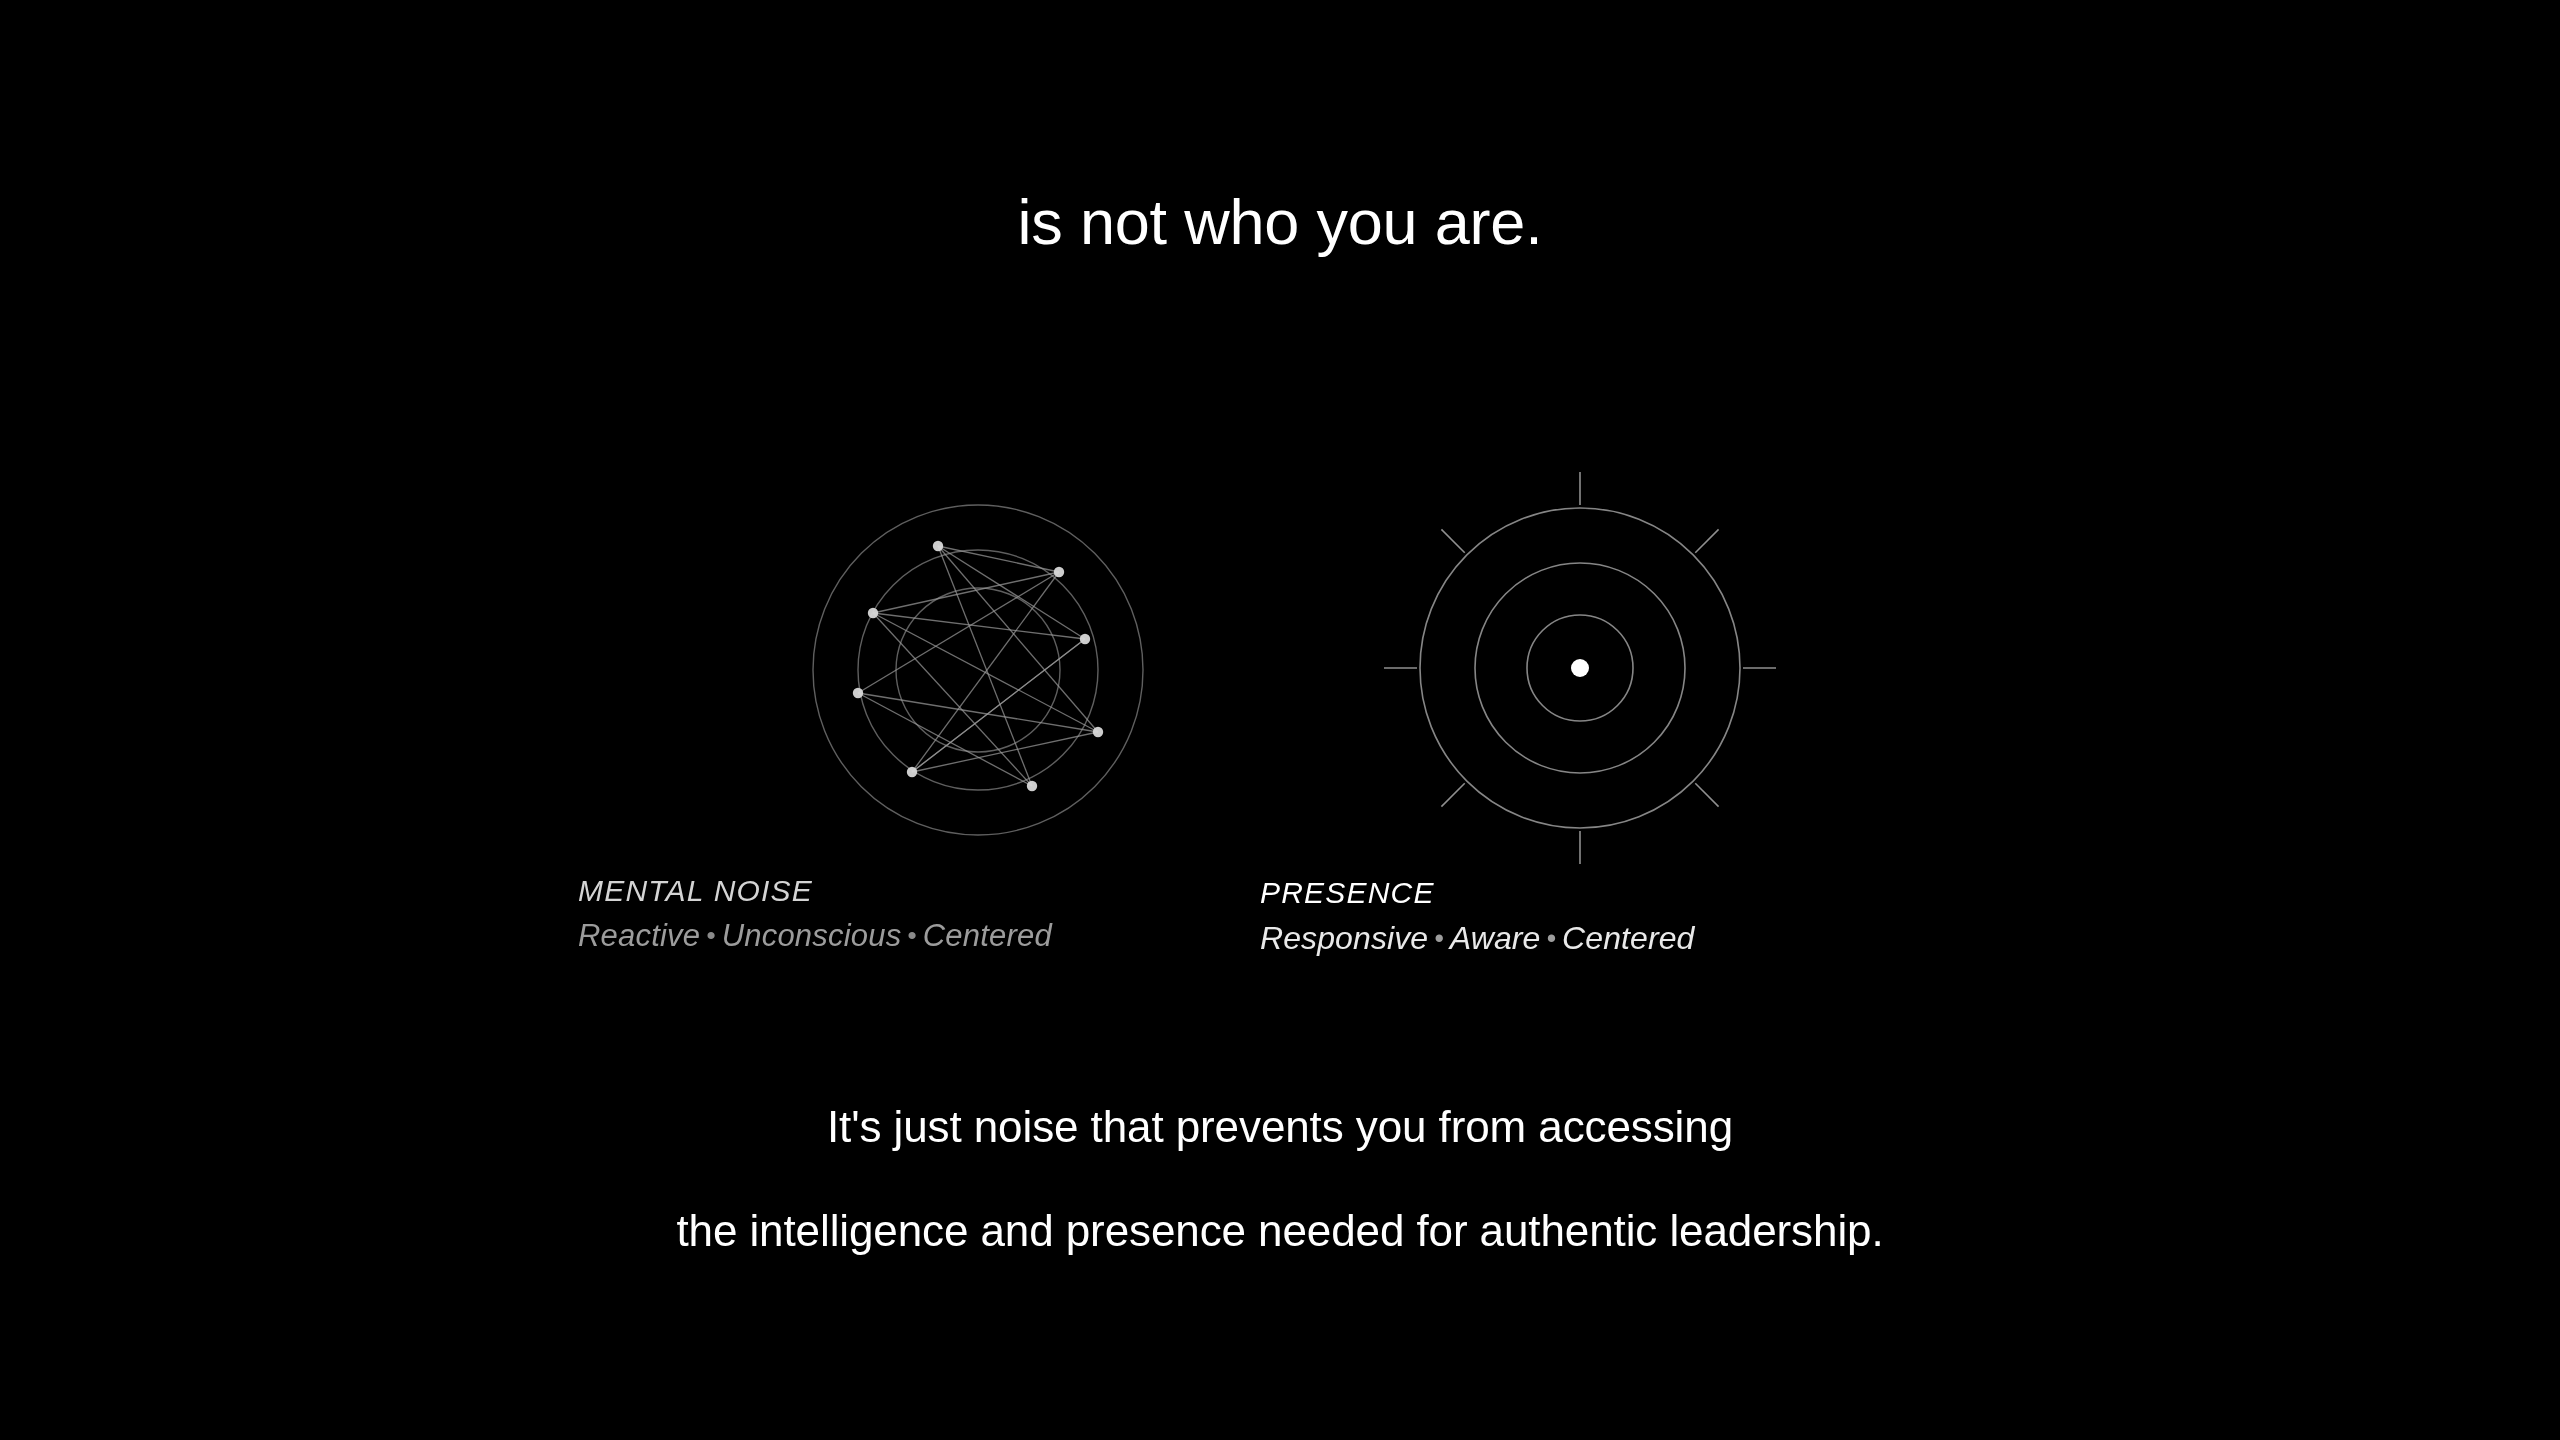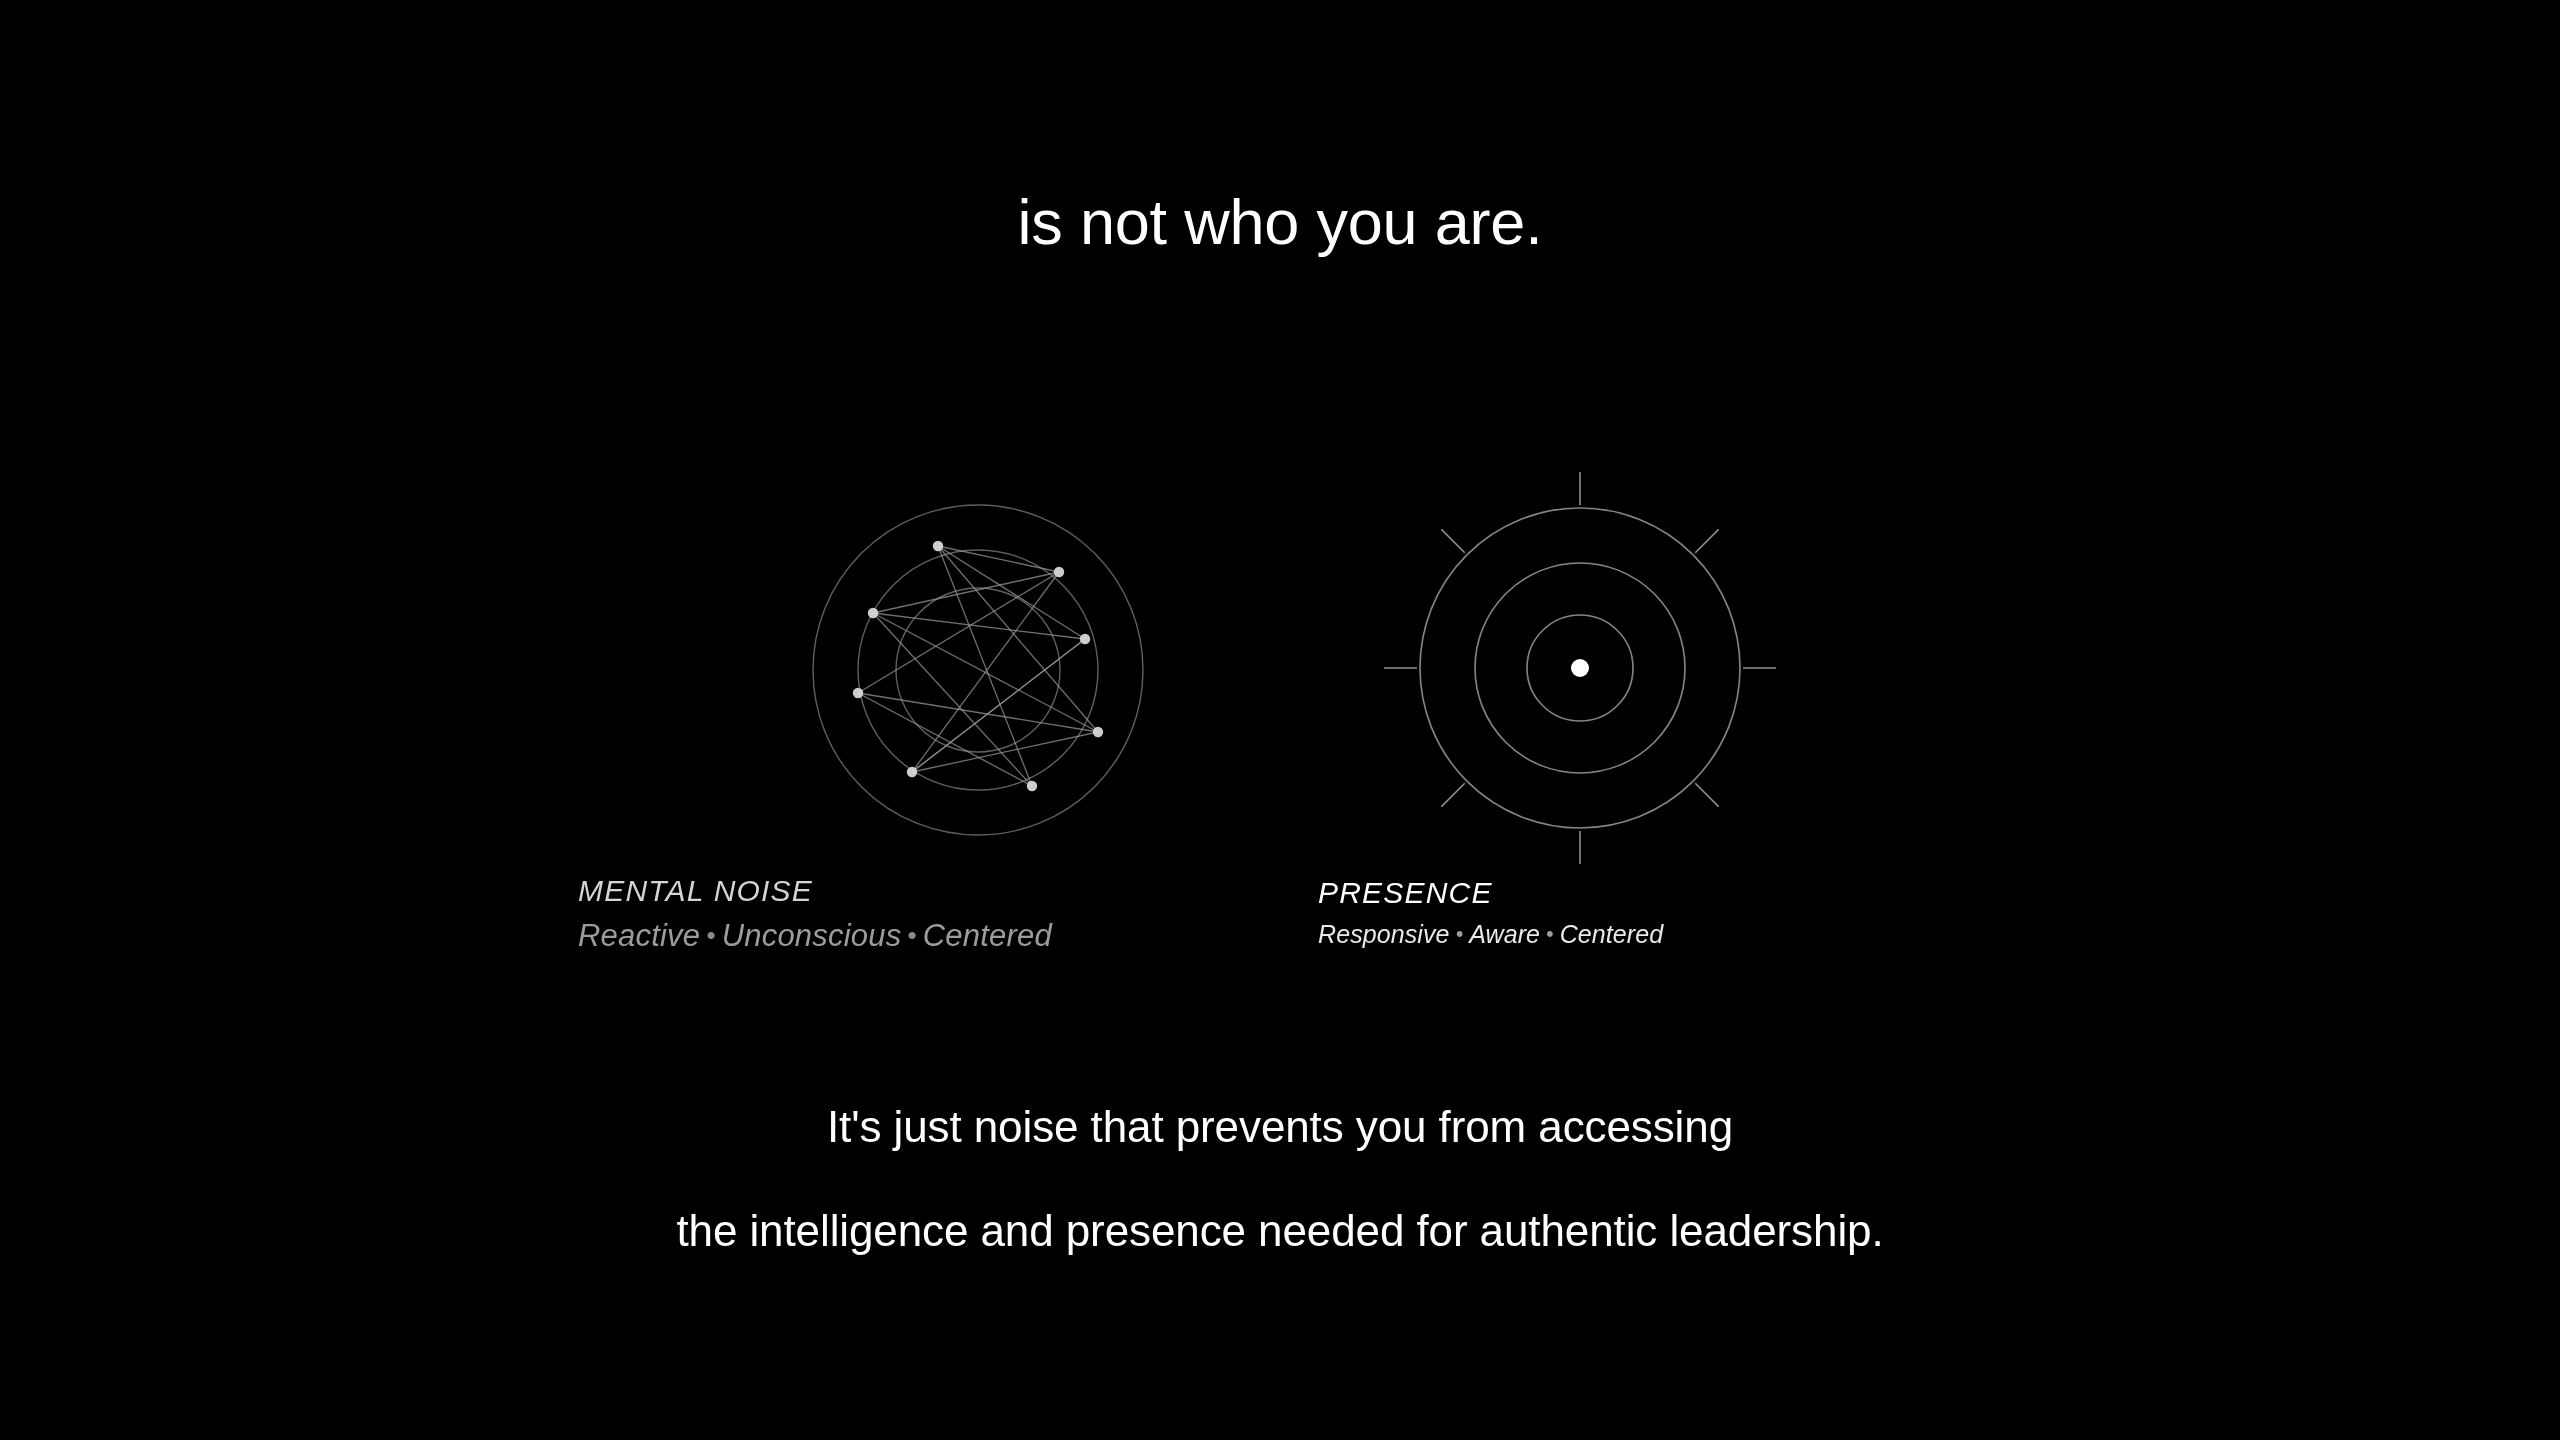--- a/index.html
+++ b/index.html
@@ -64,21 +64,21 @@
     position: absolute;
     text-align: left;
     font-style: italic;
   }
   .caption-noise {
     left: 578px;
     top: 872px;
     width: 800px;
   }
   .caption-presence {
-    left: 1318px;
+    left: 1260px;
     top: 874px;
     width: 580px;
   }
   .cap-title {
     display: block;
     font-size: 30px;
     font-weight: 400;
     letter-spacing: 1.2px;
     line-height: 1.28;
   }
@@ -91,21 +91,21 @@
     line-height: 1.3;
     white-space: nowrap;
   }
   .cap-sub.noise {
     font-size: 31px;
     font-weight: 400;
     color: #9c9c9c;
     letter-spacing: 0.2px;
   }
   .cap-sub.presence {
-    font-size: 25px;
+    font-size: 32px;
     font-weight: 400;
     color: #e9e9e9;
     letter-spacing: 0.1px;
   }
   .cap-sub .sep {
     color: #8a8a8a;
     padding: 0 6px;
     font-size: 0.85em;
     vertical-align: 2px;
   }

